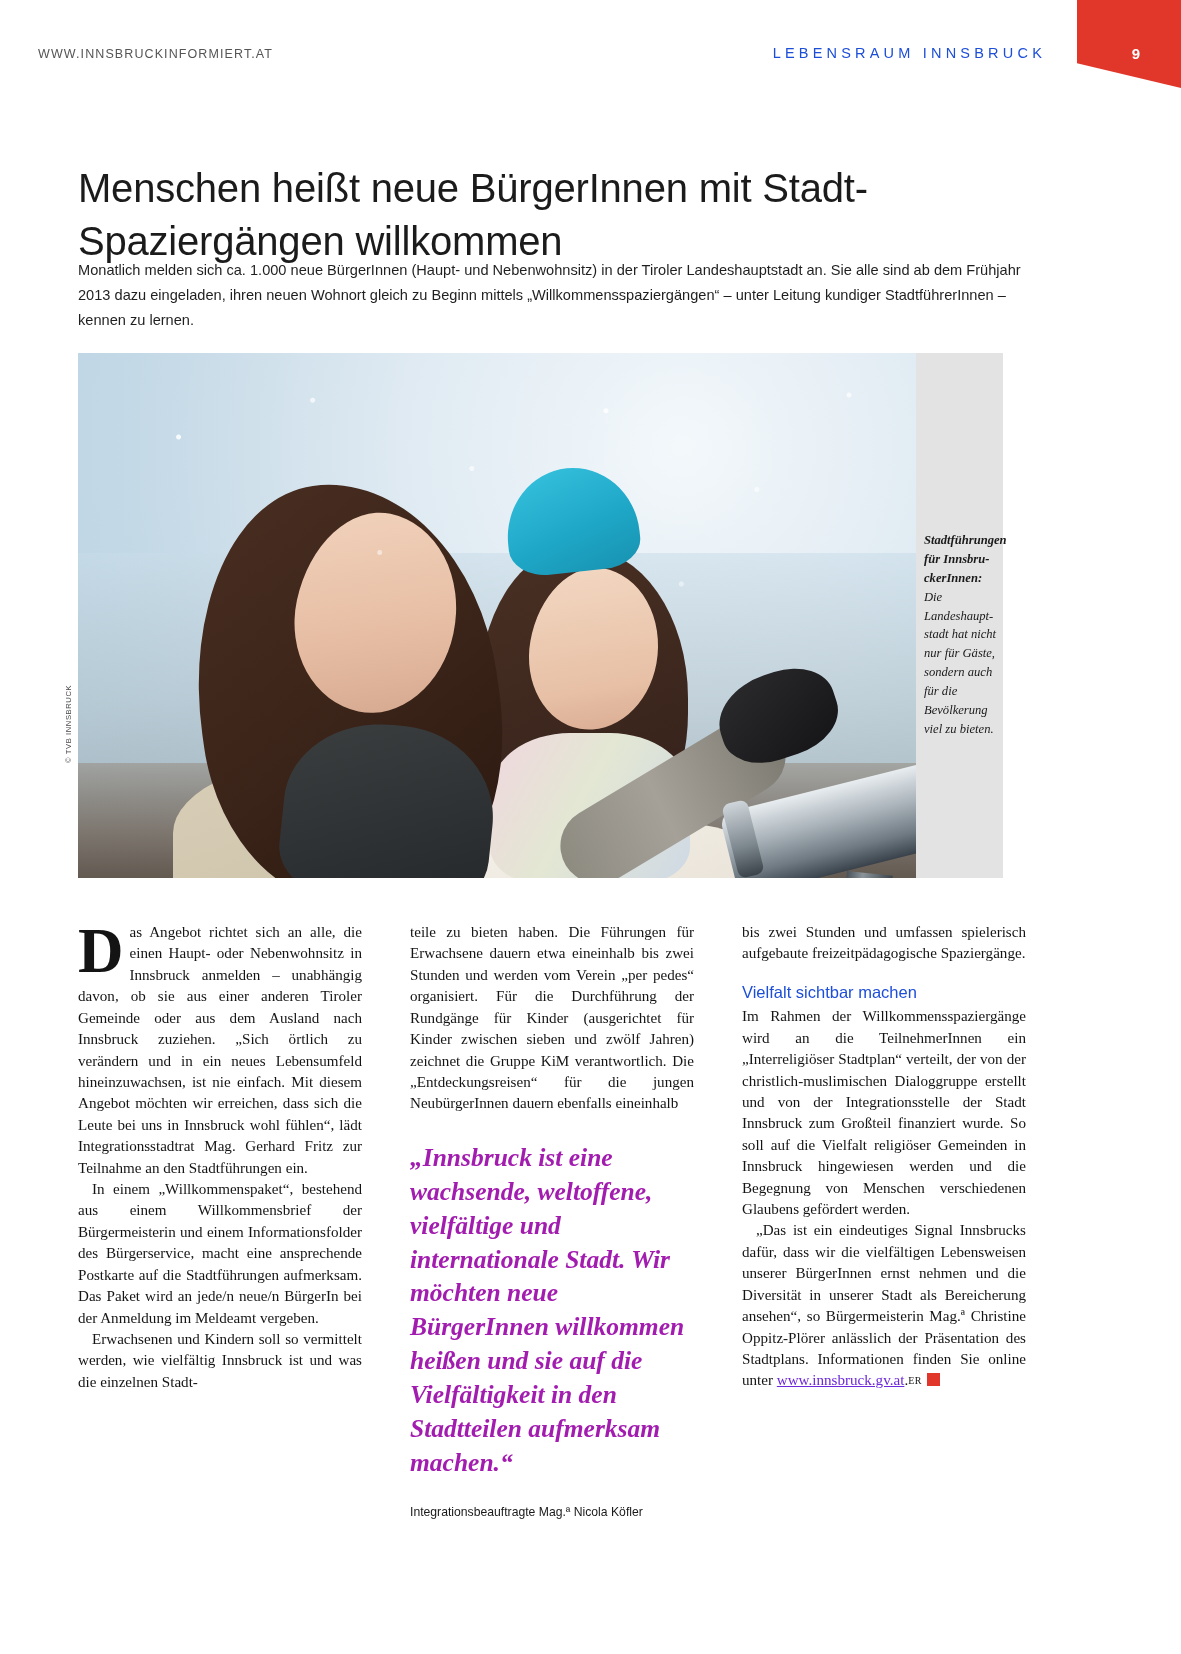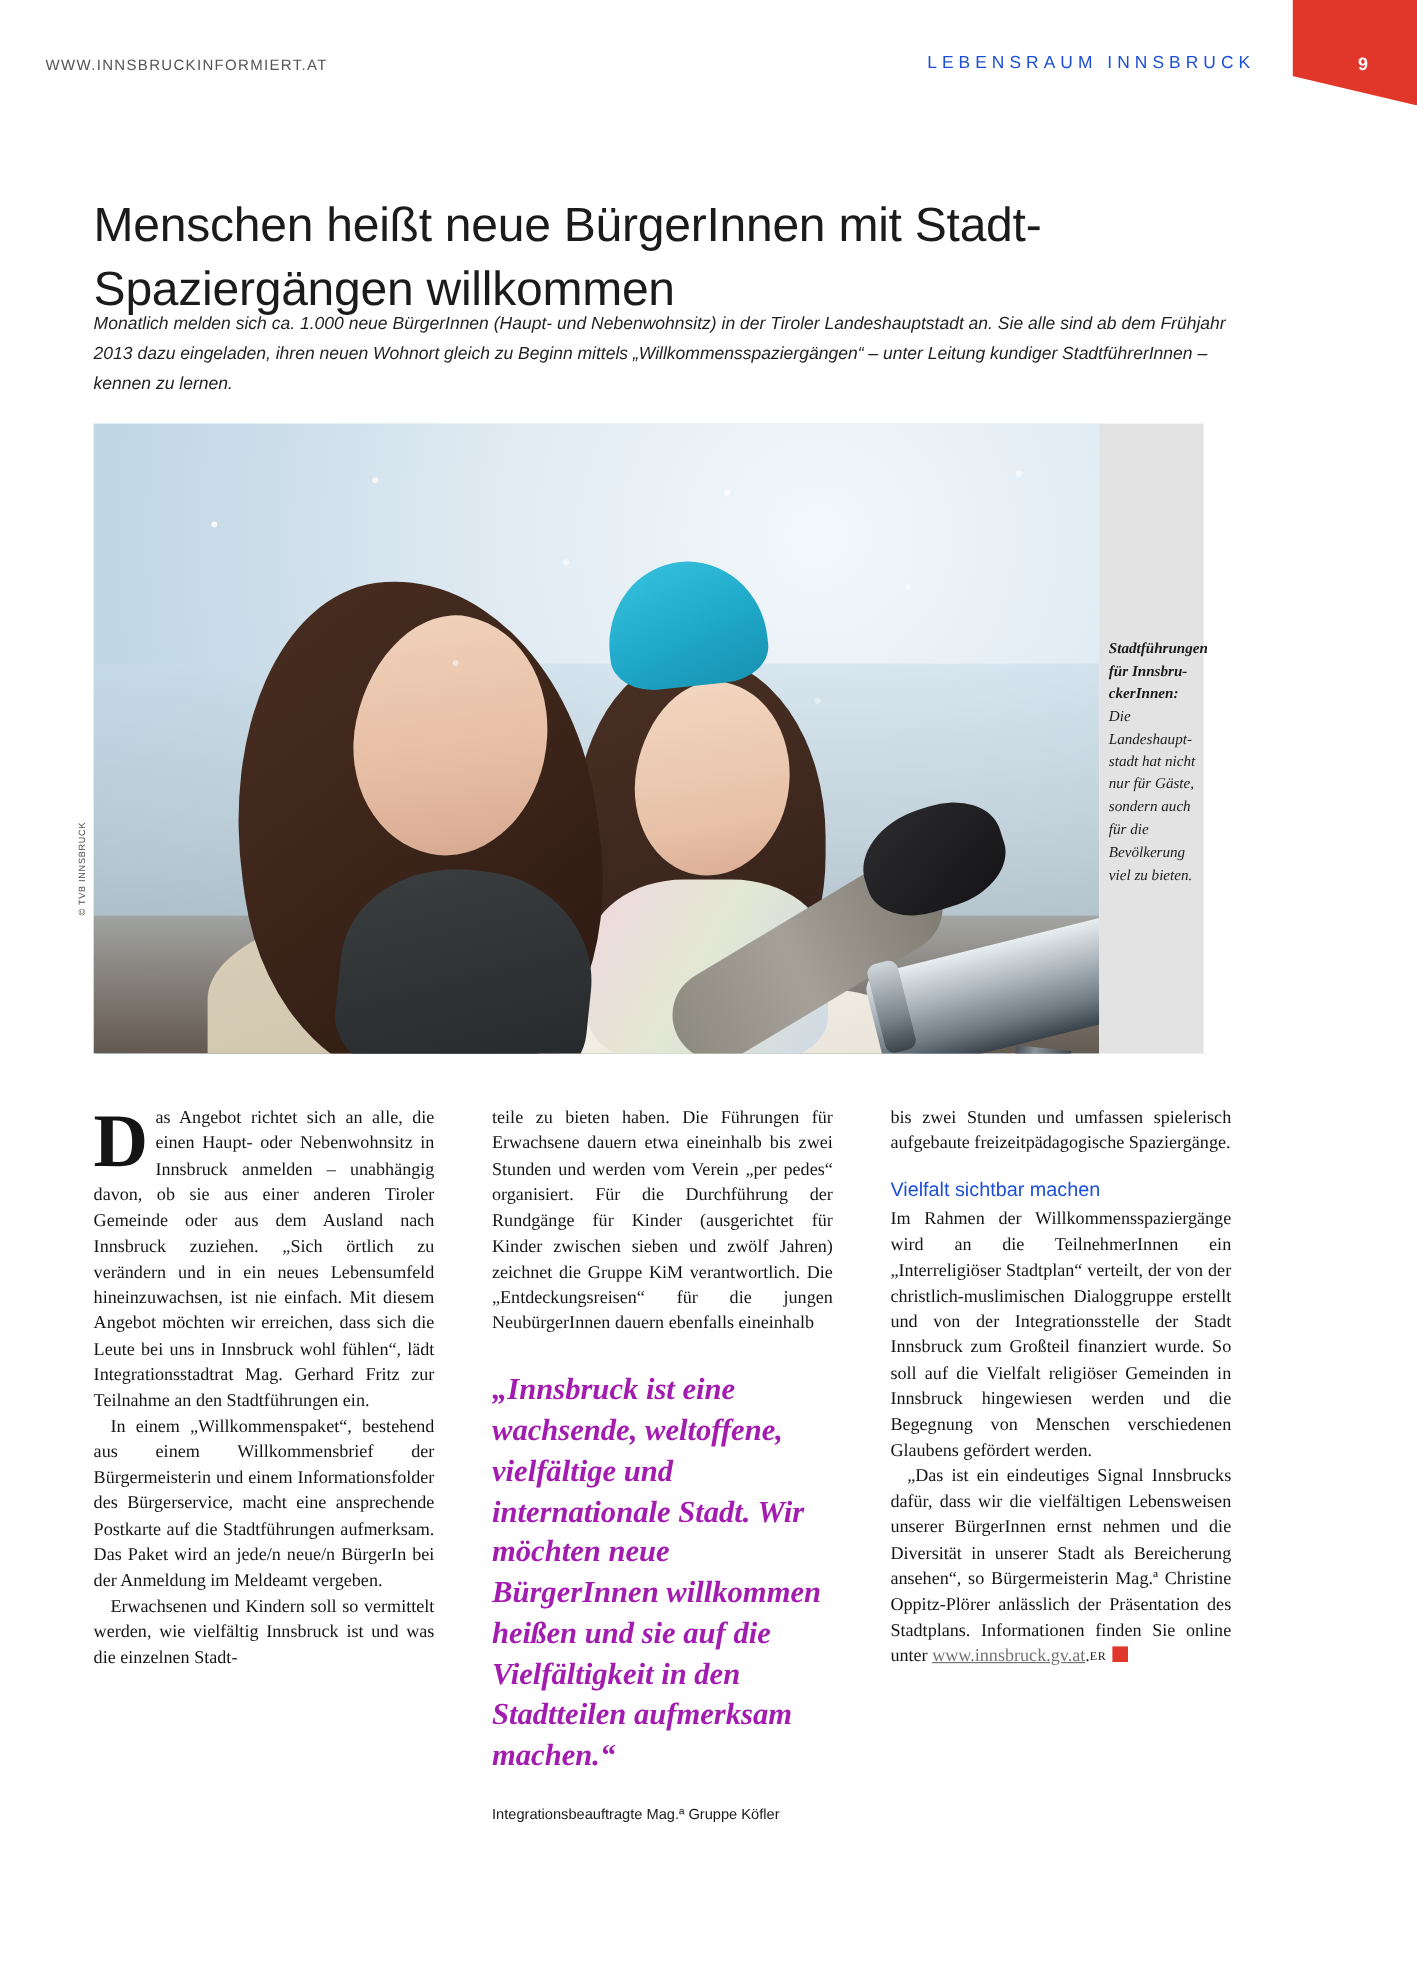--- a/index.html
+++ b/index.html
@@ -75,21 +75,20 @@
 
   
   .lead {
     position: absolute;
     left: 78px;
     top: 258px;
     width: 960px;
     font-size: 14.6px;
     line-height: 1.72;
     color: #1f1f1f;
-    font-style: italic;
   }
 
   
   .photo-wrap {
     position: absolute;
     left: 78px;
     top: 353px;
     width: 925px;
     height: 525px;
   }
@@ -345,21 +344,21 @@
   .subhead {
     margin-top: 16px;
     margin-bottom: 2px;
     font-family: "Liberation Sans", sans-serif;
     font-size: 16.5px;
     font-weight: 400;
     color: #1d4ed8;
     text-align: left;
   }
   .link-underline {
-    color: #737373;
+    color: #6d28d9;
   }
   .author-initials {
     font-size: 10px;
     letter-spacing: 0.5px;
     vertical-align: 1px;
   }
   .endmark {
     display: inline-block;
     width: 13px;
     height: 13px;
@@ -414,21 +413,21 @@
 
   <div class="col col1">
     <p class="first dropcap-para">Das Angebot richtet sich an alle, die einen Haupt- oder Nebenwohnsitz in Innsbruck anmelden – unabhängig davon, ob sie aus einer anderen Tiroler Gemeinde oder aus dem Ausland nach Innsbruck zuziehen. „Sich örtlich zu verändern und in ein neues Lebensumfeld hineinzuwachsen, ist nie einfach. Mit diesem Angebot möchten wir erreichen, dass sich die Leute bei uns in Innsbruck wohl fühlen“, lädt Integrationsstadtrat Mag. Gerhard Fritz zur Teilnahme an den Stadtführungen ein.</p>
     <p>In einem „Willkommenspaket“, bestehend aus einem Willkommensbrief der Bürgermeisterin und einem Informationsfolder des Bürgerservice, macht eine ansprechende Postkarte auf die Stadtführungen aufmerksam. Das Paket wird an jede/n neue/n BürgerIn bei der Anmeldung im Meldeamt vergeben.</p>
     <p>Erwachsenen und Kindern soll so vermittelt werden, wie vielfältig Innsbruck ist und was die einzelnen Stadt-</p>
   </div>
 
   <div class="col col2">
     <p class="first">teile zu bieten haben. Die Führungen für Erwachsene dauern etwa eineinhalb bis zwei Stunden und werden vom Verein „per pedes“ organisiert. Für die Durchführung der Rundgänge für Kinder (ausgerichtet für Kinder zwischen sieben und zwölf Jahren) zeichnet die Gruppe KiM verantwortlich. Die „Entdeckungsreisen“ für die jungen NeubürgerInnen dauern ebenfalls eineinhalb</p>
     <div class="pullquote">„Innsbruck ist eine wachsende, weltoffene, vielfältige und internationale Stadt. Wir möchten neue BürgerInnen willkommen heißen und sie auf die Vielfältigkeit in den Stadtteilen aufmerksam machen.“</div>
-    <div class="pullquote-src">Integrationsbeauftragte Mag.ª Gruppe Köfler</div>
+    <div class="pullquote-src">Integrationsbeauftragte Mag.ª Nicola Köfler</div>
   </div>
 
   <div class="col col3">
     <p class="first">bis zwei Stunden und umfassen spielerisch aufgebaute freizeitpädagogische Spaziergänge.</p>
     <h2 class="subhead">Vielfalt sichtbar machen</h2>
     <p class="first">Im Rahmen der Willkommensspaziergänge wird an die TeilnehmerInnen ein „Interreligiöser Stadtplan“ verteilt, der von der christlich-muslimischen Dialoggruppe erstellt und von der Integrationsstelle der Stadt Innsbruck zum Großteil finanziert wurde. So soll auf die Vielfalt religiöser Gemeinden in Innsbruck hingewiesen werden und die Begegnung von Menschen verschiedenen Glaubens gefördert werden.</p>
     <p><span>„Das ist ein eindeutiges Signal Innsbrucks dafür, dass wir die vielfältigen Lebensweisen unserer BürgerInnen ernst nehmen und die Diversität in unserer Stadt als Bereicherung ansehen“, so Bürgermeisterin Mag.ª Christine Oppitz-Plörer anlässlich der Präsentation des Stadtplans. Informationen finden Sie online unter </span><a class="link-underline" href="#">www.innsbruck.gv.at</a><span>.</span><span class="author-initials">ER</span><span class="endmark"></span></p>
   </div>
 
 </div>

